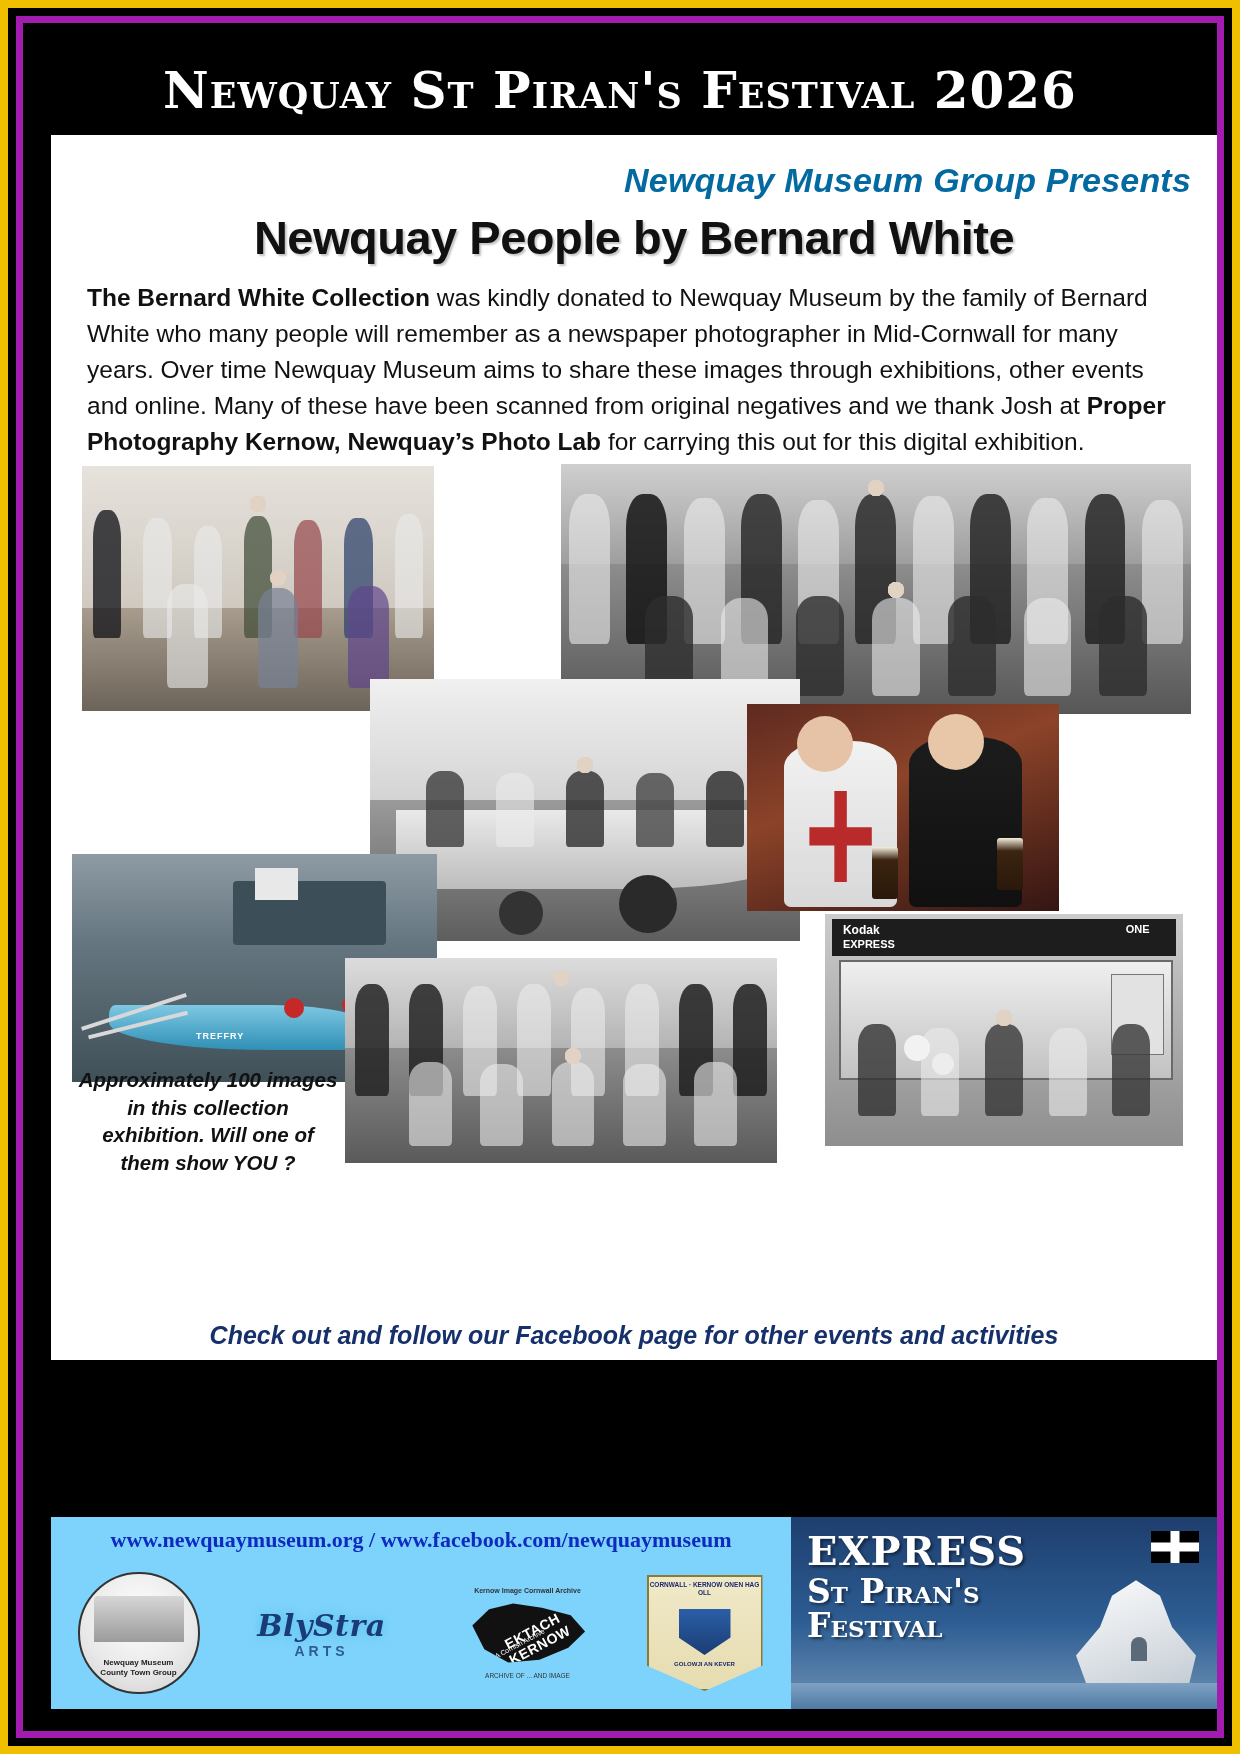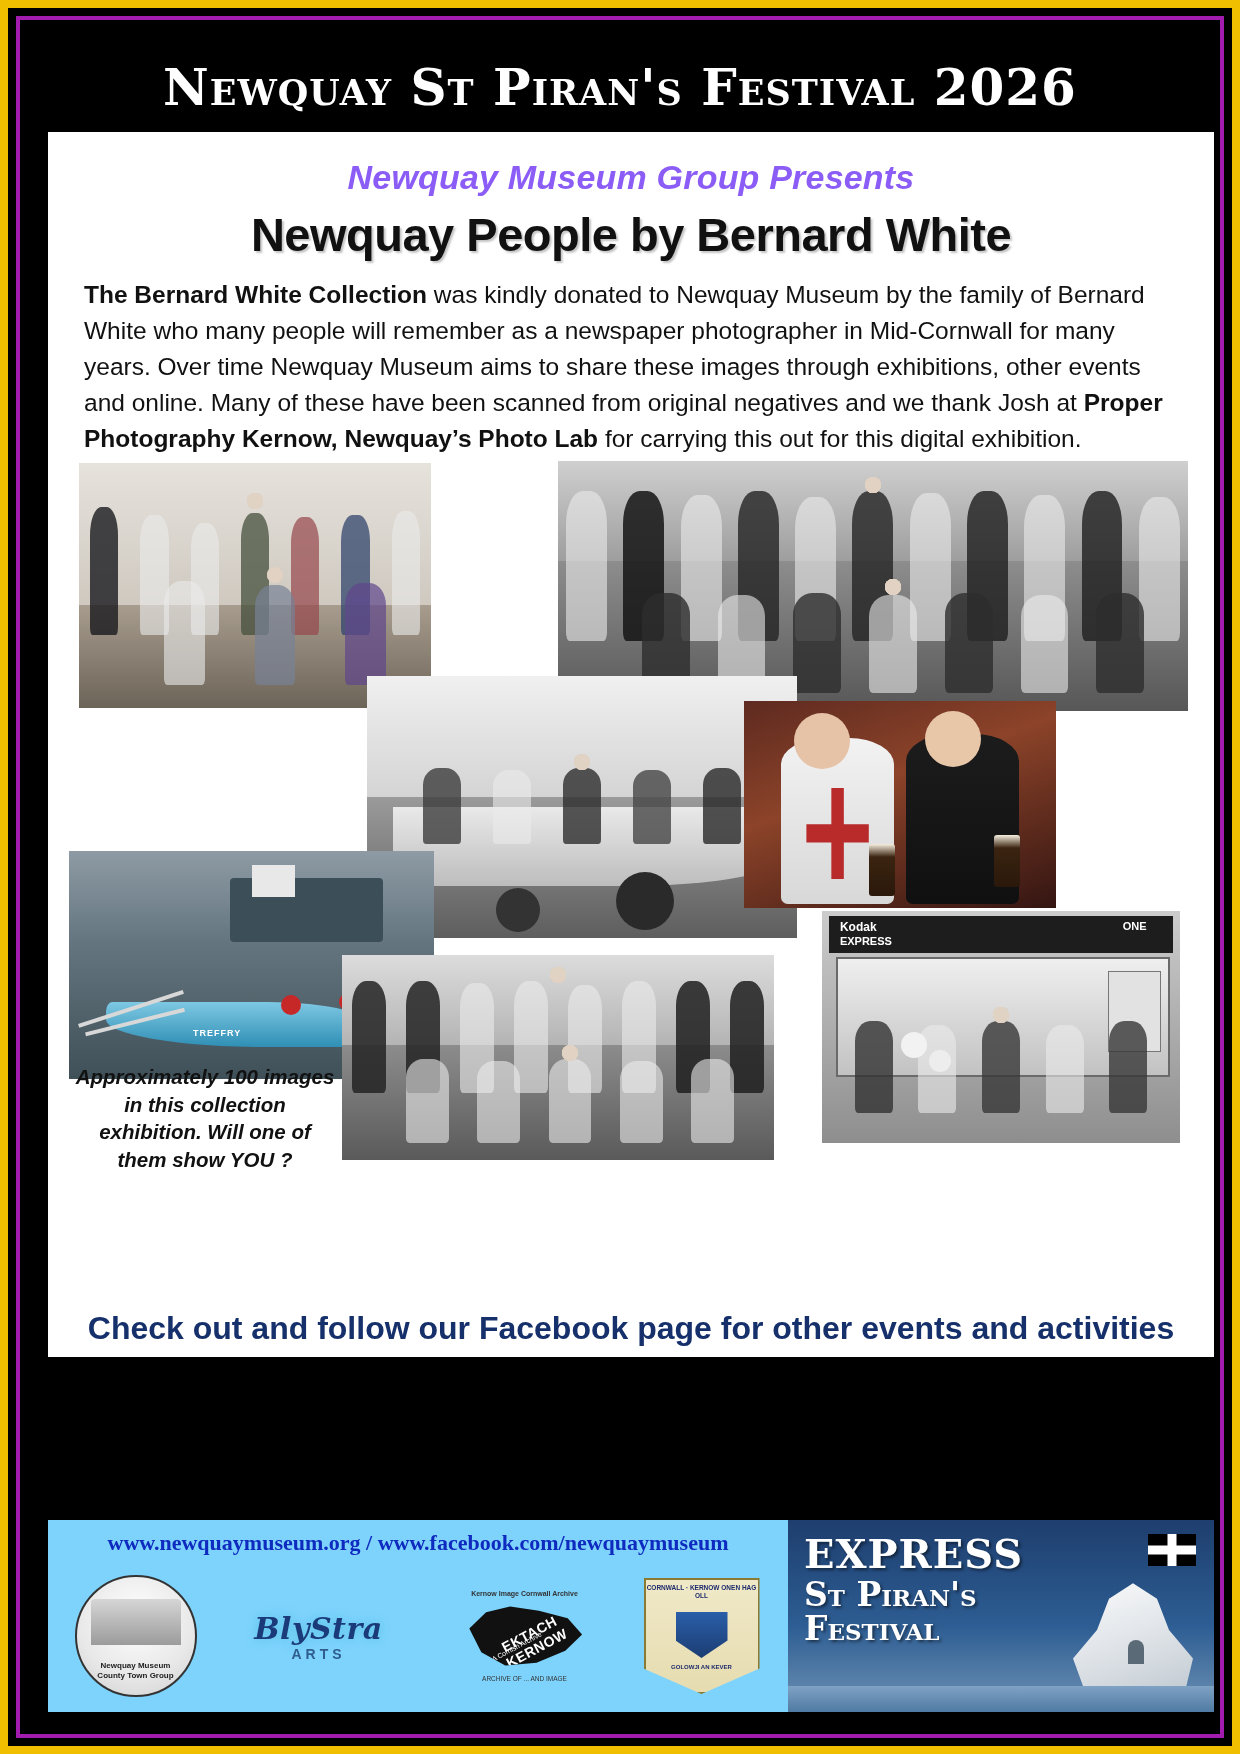--- a/index.html
+++ b/index.html
@@ -20,21 +20,21 @@
     height: 1754px;
     background: #000000;
     box-sizing: border-box;
     border: 8px solid #f0c000;
     padding: 0;
   }
   .poster-inner {
     position: absolute;
     top: 8px; left: 8px; right: 8px; bottom: 8px;
     background: #000000;
-    border: 4px solid #a21caf;
+    border: 7px solid #a21caf;
     box-sizing: border-box;
     padding-left: 36px;
   }
 
   
   .banner {
     position: absolute;
     top: 22px;
     left: 0;
     right: 0;
@@ -61,22 +61,22 @@
     left: 28px;
     width: 1166px;
     height: 1225px;
     background: #ffffff;
     box-sizing: border-box;
     padding: 18px 26px 10px 26px;
     overflow: hidden;
   }
 
   .presents {
-    text-align: center;
-    color: #8b5cf6;
+    text-align: right;
+    color: #0369a1;
     font-size: 34px;
     font-weight: bold;
     font-style: italic;
     margin: 8px 0 2px 0;
     letter-spacing: .2px;
   }
   .main-title {
     text-align: center;
     color: #111111;
     font-size: 47px;
@@ -162,22 +162,23 @@
     text-align: center;
     line-height: 1.35;
   }
 
   .facebook-line {
     position: absolute;
     left: 0; right: 0;
     bottom: 10px;
     text-align: center;
     color: #16306b;
-    font-size: 32px;
-    font-weight: bold;
+    font-size: 25px;
+    font-weight: bold;
+    font-style: italic;
   }
 
   
   .footer {
     position: absolute;
     left: 28px;
     bottom: 22px;
     width: 1166px;
     height: 192px;
     background: #ffffff;

